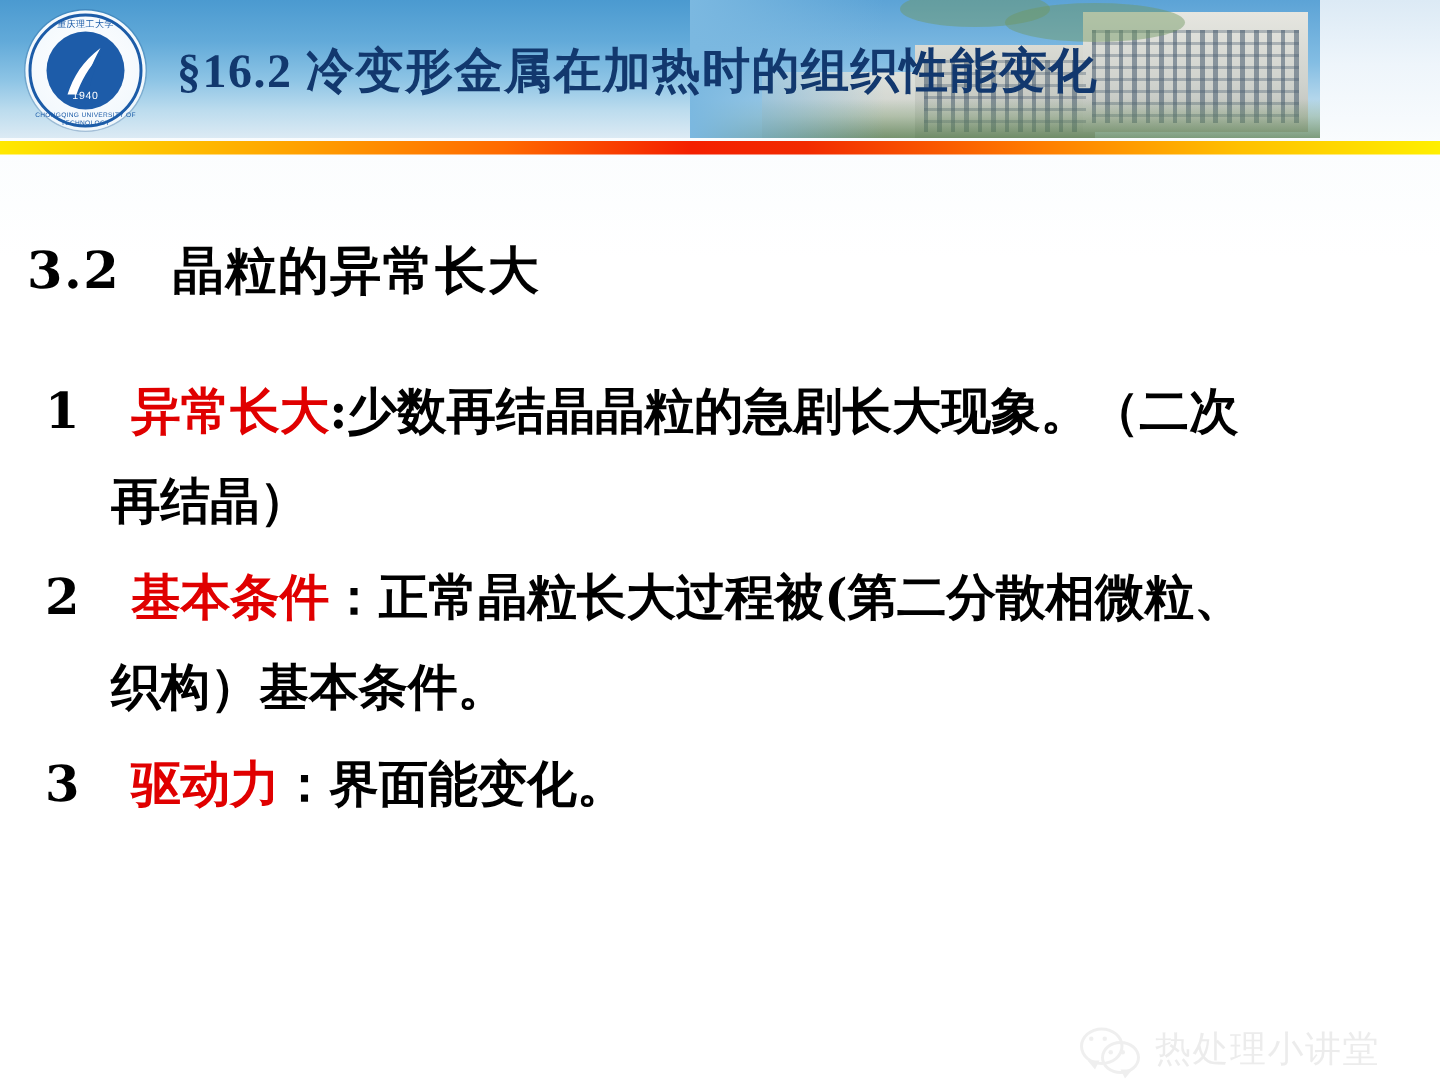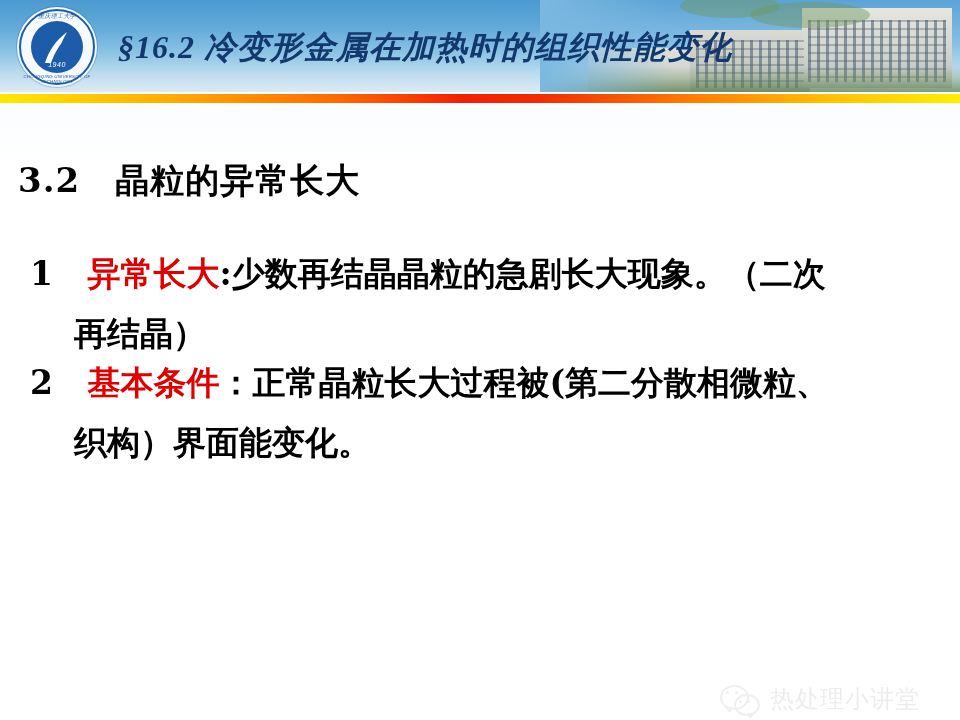--- a/index.html
+++ b/index.html
@@ -19,25 +19,24 @@
     width: 960px;
     height: 720px;
     background: linear-gradient(to bottom, #dceaf5 0%, #eef5fb 6%, #fbfdfe 14%, #ffffff 24%, #ffffff 100%);
     overflow: hidden;
   }
 
   
   #header {
     position: absolute;
     left: 0; top: 0;
-    width: 960px;
+    width: 880px;
     height: 92px;
     overflow: hidden;
     background: linear-gradient(to bottom, #4b9ad0 0%, #62aad9 30%, #8dc4e5 58%, #bcdcee 80%, #dceaf4 100%);
-    font-style: italic;
   }
   
   .photo {
     position: absolute;
     right: 0; top: 0;
     width: 420px; height: 92px;
     overflow: hidden;
   }
   .photo .sky {
     position: absolute; left:0; top:0; width: 100%; height: 100%;
@@ -165,21 +164,21 @@
   .item .num { color: #000000; }
   .item .kw  { color: #e00000; text-align: right; }
   .item .sep { color: #000000; }
   .item .rest { color: #000000; }
   .item .cont {
     display: block;
     padding-left: 44px;
   }
 
   #item1 { top: 141px; }
-  #item2 { top: 250px; }
+  #item2 { top: 265px; }
   #item3 { top: 390px; }
 
   
   #watermark {
     position: absolute;
     right: 40px; bottom: 22px;
     display: flex;
     align-items: center;
     gap: 10px;
     opacity: .38;
@@ -275,23 +274,27 @@
 
     <div class="item cn" id="item1">
       <span class="num">1</span>
       <span>&nbsp;&nbsp;</span><span class="kw">异常长大</span><span class="sep">:</span><span class="rest">少数再结晶晶粒的急剧长大现象。（二次</span>
       <span class="cont">再结晶）</span>
     </div>
 
     <div class="item cn" id="item2">
       <span class="num">2</span>
       <span>&nbsp;&nbsp;</span><span class="kw">基本条件</span><span class="sep">：</span><span class="rest">正常晶粒长大过程被(第二分散相微粒、</span>
-      <span class="cont">织构）界面能变化。</span>
-    </div>
-
+      <span class="cont">织构）基本条件。</span>
+    </div>
+
+    <div class="item cn" id="item3">
+      <span class="num">3</span>
+      <span>&nbsp;&nbsp;</span><span class="kw">驱动力</span><span class="sep">：</span><span class="rest">界面能变化。</span>
+    </div>
 
     <div id="watermark">
       <div class="wechat">
         <div class="bub1"></div>
         <div class="bub2"></div>
         <div class="dot d1"></div>
         <div class="dot d2"></div>
         <div class="dot d3"></div>
         <div class="dot d4"></div>
       </div>

